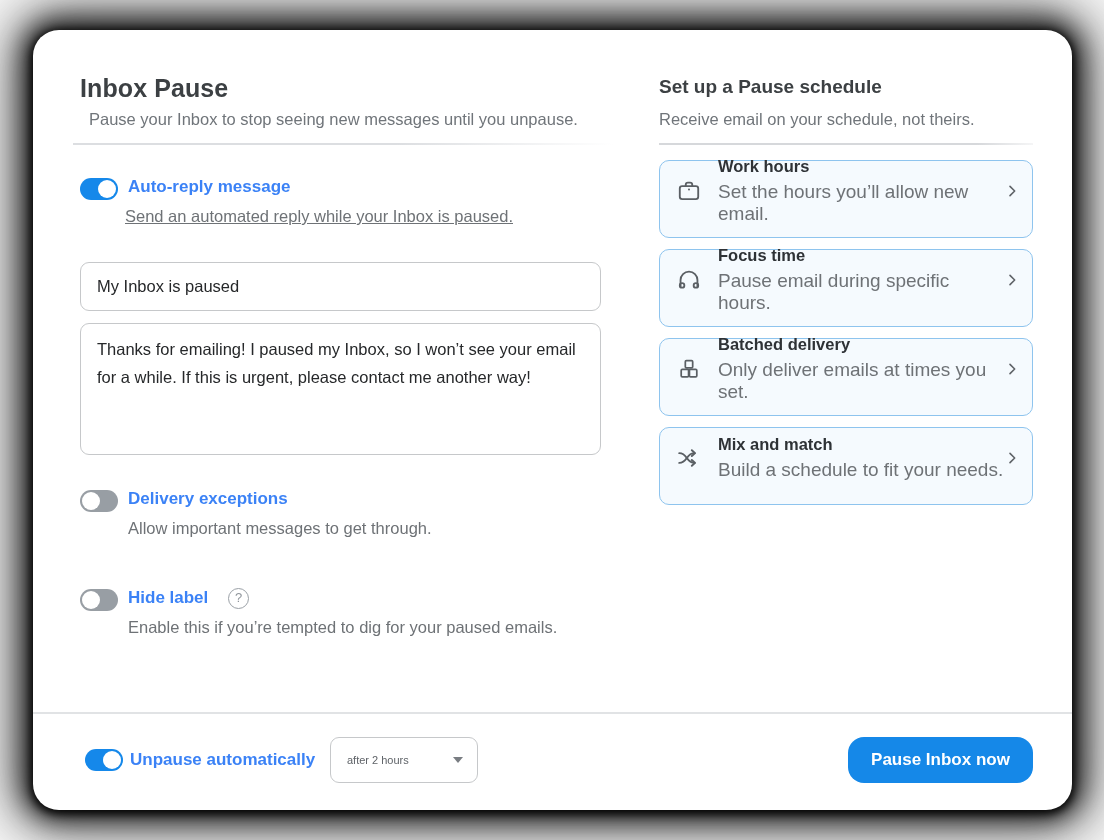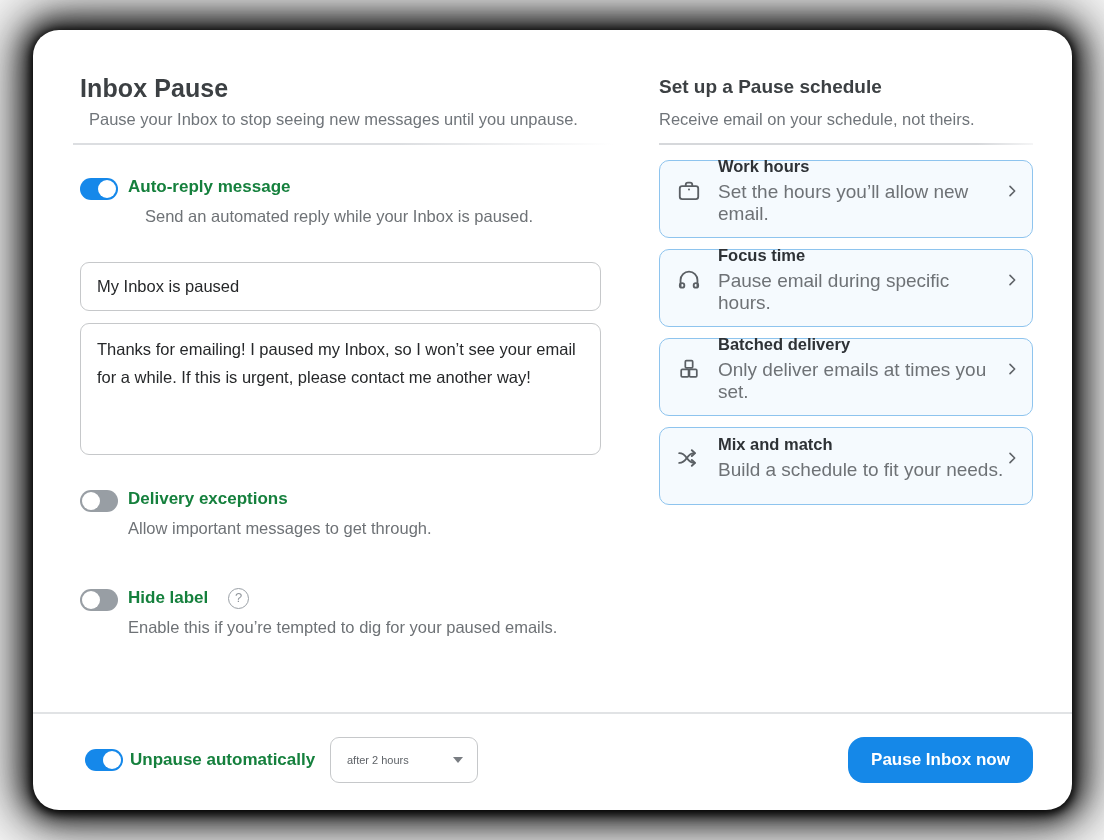--- a/index.html
+++ b/index.html
@@ -51,21 +51,21 @@
   }
   .toggle .knob {
     position: absolute; top: 2px; width: 18px; height: 18px;
     border-radius: 50%; background: #ffffff;
   }
   .toggle.on  { background: #1588ea; }
   .toggle.on .knob { right: 2px; }
   .toggle.off { background: #989ea4; }
   .toggle.off .knob { left: 2px; }
 
-  .row-label { font-size: 17px; font-weight: 700; color: #15803d; }
+  .row-label { font-size: 17px; font-weight: 700; color: #3b82f6; }
   .row-desc  { font-size: 16.5px; color: #6e7276; }
 
   
   .text-input {
     box-sizing: border-box;
     width: 521px; height: 49px;
     border: 1.5px solid #c6c8ca; border-radius: 9px;
     padding: 0 16px; font-size: 16.5px; color: #26282a;
     font-family: "Liberation Sans", sans-serif;
     background: #fff; outline: none;
@@ -133,21 +133,21 @@
   <div class="dialog">
 
     <div class="abs h1" style="left:47px; top:44px;">Inbox Pause</div>
     <div class="abs subtitle" style="left:56px; top:80px;">Pause your Inbox to stop seeing new messages until you unpause.</div>
     <div class="abs divider-left"></div>
 
     <div class="toggle on" style="left:47px; top:148px;">
       <div class="knob"></div>
     </div>
     <div class="abs row-label" style="left:95px; top:147px;">Auto-reply message</div>
-    <div class="abs row-desc" style="left:112px; top:177px;">Send an automated reply while your Inbox is paused.</div>
+    <div class="abs row-desc" style="left:92px; top:177px;text-decoration:underline;">Send an automated reply while your Inbox is paused.</div>
 
     <input class="abs text-input" style="left: 47px; top: 232px;" type="text" value="My Inbox is paused">
 
     <textarea class="abs text-area" style="left: 47px; top: 293px;">Thanks for emailing! I paused my Inbox, so I won’t see your email for a while. If this is urgent, please contact me another way!</textarea>
 
     <div class="toggle off" style="left:47px; top:460px;">
       <div class="knob"></div>
     </div>
     <div class="abs row-label" style="left:95px; top:459px;">Delivery exceptions</div>
     <div class="abs row-desc" style="left:95px; top:489px;">Allow important messages to get through.</div>

